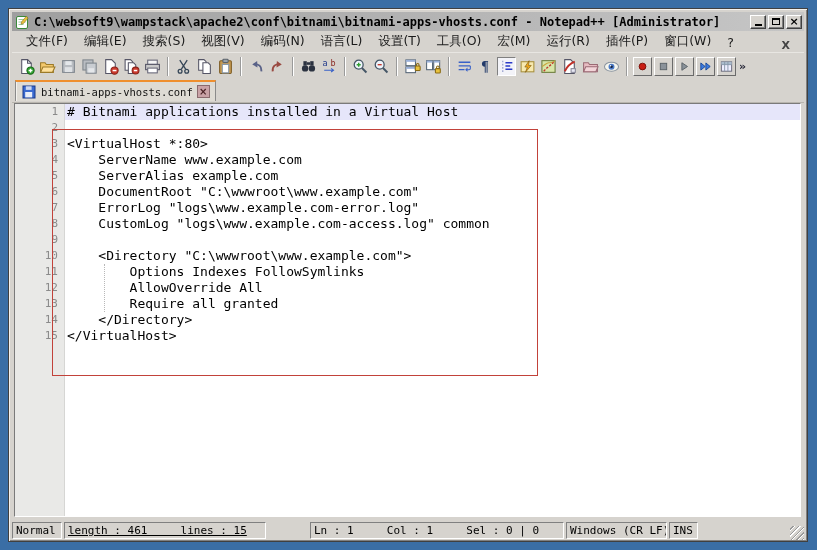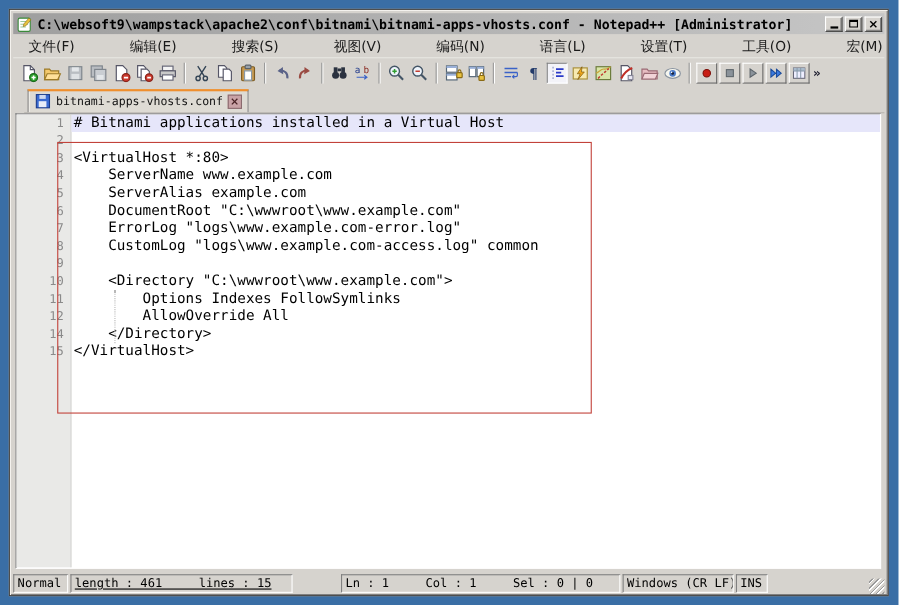--- a/index.html
+++ b/index.html
@@ -22,39 +22,39 @@
   .wb { width:16px; height:14px; background:#d6d3ce; border:1px solid;
         border-color:#fff #404040 #404040 #fff; box-shadow: inset -1px -1px 0 #808080;
         display:flex; align-items:center; justify-content:center; cursor:default;
         font-size:10px; font-weight:bold; line-height:1; padding:0; }
   .glyph-min { width:7px; height:2px; background:#000; margin-top:7px; }
   .glyph-max { width:8px; height:7px; border:1px solid #000; border-top-width:2px; }
   .glyph-close { font-family:"DejaVu Sans", sans-serif; font-size:11px; }
 
   
   .menubar { position:absolute; left:3px; top:23px; right:3px; height:21px;
-             display:flex; align-items:center; padding:0 6px; font-size:12.5px; color:#1a1a1a;
-             border-bottom:1px solid #e8e6e2;gap:34px; }
+             display:flex; align-items:flex-end; padding:0 6px; font-size:12.5px; color:#1a1a1a;
+             border-bottom:1px solid #e8e6e2; }
   .menu-item { padding:2px 8px; white-space:nowrap; }
   .menu-close { margin-left:auto; padding:0 8px; color:#444; font-size:11px; font-weight:bold; }
 
   
   .toolbar { position:absolute; left:3px; top:44px; right:3px; height:27px;
              display:flex; align-items:center; padding:0 4px; }
   .tbi { width:19px; height:19px; display:inline-flex; align-items:center; justify-content:center;
          margin:0 1px; flex:0 0 auto; }
   .tbi.pressed { background:#f3f3f8; border:1px solid; border-color:#808080 #fff #fff #808080; }
   .tbi.btn { background:#d6d3ce; border:1px solid; border-color:#fff #6a6a6a #6a6a6a #fff; }
   .tsep { width:2px; height:19px; border-left:1px solid #9a9a9a; border-right:1px solid #fff;
           margin:0 4px; flex:0 0 auto; }
   .tmore { font-size:11px; font-weight:bold; color:#223; margin-left:2px; }
 
   
-  .tabstrip { position:absolute; left:13px; top:71px; right:3px; height:23px;
-              display:flex; align-items:center; padding-left:3px;
+  .tabstrip { position:absolute; left:3px; top:71px; right:3px; height:23px;
+              display:flex; align-items:flex-start; padding-left:3px;
               border-bottom:1px solid #b8b5ae; }
   .tab { display:flex; align-items:center; height:21px; padding:0 5px 0 6px;
          background:#dedbd4; border:1px solid #8a8a8a; border-bottom:none;
          border-top:2px solid #ef8f2e; box-shadow:inset 1px 0 0 #f4f2ee; }
   .tab-save-icon { width:14px; height:14px; margin-right:5px; }
   .tab-label { font-family:"DejaVu Sans Mono", monospace; font-size:10.5px; color:#111;
                white-space:nowrap; }
   .tab-close { width:13px; height:13px; margin-left:4px; background:#c9a2a6;
                border:1px solid #8a6a6e; color:#4a2326; font-size:10px; font-weight:bold;
                display:flex; align-items:center; justify-content:center;
@@ -414,20 +414,24 @@
           </div>
         <div class="row">
             <span class="ln">11</span>
             <span class="lt">        Options Indexes FollowSymlinks</span>
           </div>
         <div class="row">
             <span class="ln">12</span>
             <span class="lt">        AllowOverride All</span>
           </div>
         <div class="row">
+            <span class="ln">13</span>
+            <span class="lt">        Require all granted</span>
+          </div>
+        <div class="row">
             <span class="ln">14</span>
             <span class="lt">    &lt;/Directory&gt;</span>
           </div>
         <div class="row">
             <span class="ln">15</span>
             <span class="lt">&lt;/VirtualHost&gt;</span>
           </div>
       </div>
       <div class="indent-guide"></div>
     </div>

